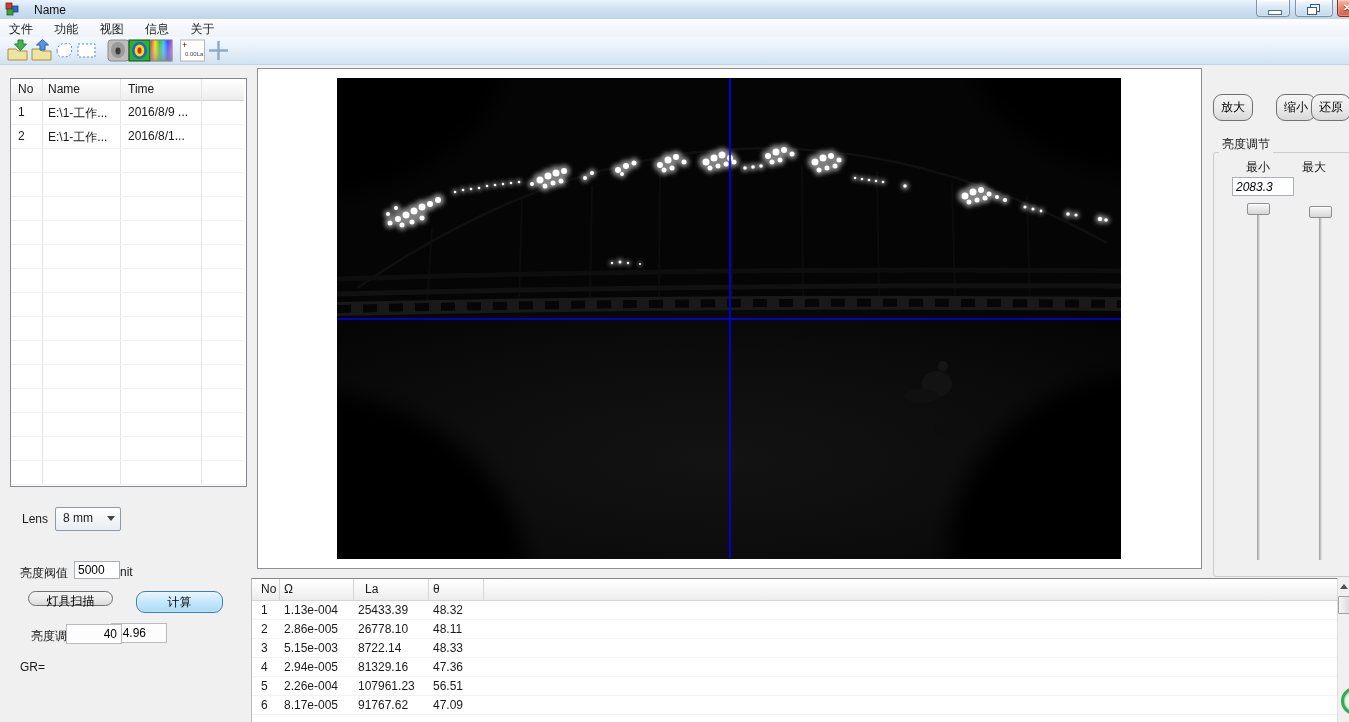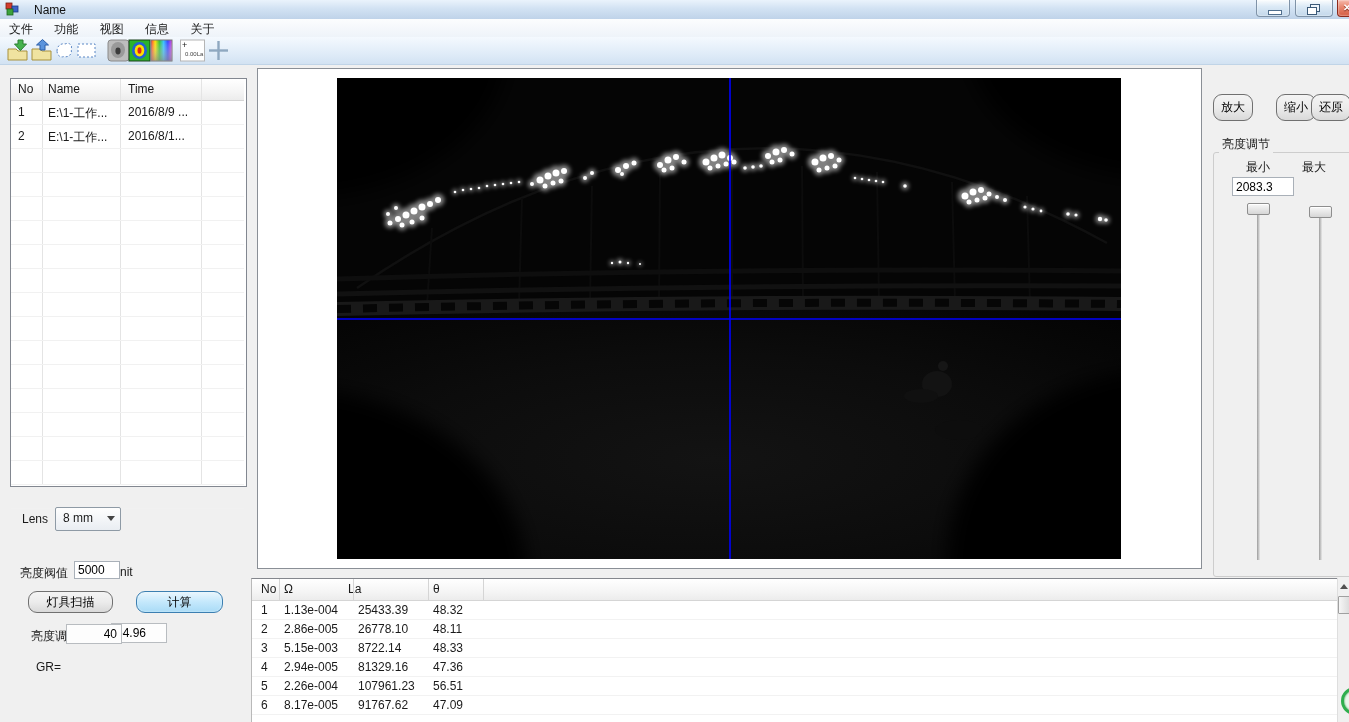--- a/index.html
+++ b/index.html
@@ -70,21 +70,21 @@
   .slider-track{top:212px;width:3px;height:348px;background:linear-gradient(90deg,#9c9c9c,#e8e8e8)}
   .slider-handle{width:21px;height:10px;border:1px solid #8e8e8e;border-radius:2px;
     background:linear-gradient(#f8f8f8,#d6d6d6);box-shadow:inset 0 1px 0 #fff;cursor:pointer}
 
   
   .results-panel{left:251px;top:578px;width:1098px;height:144px;background:#fff;
     border-top:1px solid #84878d;border-left:1px solid #b9b9b9}
   .rt-header{left:0;top:0;width:1086px;height:21px;
     background:linear-gradient(#ffffff,#f5f5f5 60%,#ececec);border-bottom:1px solid #d5d5d5}
   .rt-header span{position:absolute;top:3px}
-  .rt-h-no{left:9px}.rt-h-omega{left:32px}.rt-h-la{left:96px}.rt-h-theta{left:181px}
+  .rt-h-no{left:9px}.rt-h-omega{left:32px}.rt-h-la{left:113px}.rt-h-theta{left:181px}
   .rt-vline{top:0;width:1px;height:21px;background:#d5d5d5}
   .rt-body{left:0;top:22px;width:1086px}
   .rt-row{position:relative;height:18px;border-bottom:1px solid #f2f2f2}
   .rt-row span{position:absolute;top:2px;white-space:nowrap}
   .r-no{left:9px}.r-omega{left:32px}.r-la{left:106px}.r-theta{left:181px}
 
   
   .rt-scroll{left:1337px;top:578px;width:12px;height:144px;background:#f0f0f0;border-left:1px solid #dedede}
   .rt-scroll-up{left:1338px;top:580px;width:11px;height:14px;background:#f0f0f0;text-align:center;cursor:pointer}
   .rt-scroll-up .tri{margin:4px auto 0;width:0;height:0;border-left:4px solid transparent;
@@ -239,27 +239,27 @@
 <span class="abs lbl" style="left:22px;top:512px">Lens</span>
 <div class="abs combo">
   <span class="val">8 mm</span>
   <span class="arrow"></span>
 </div>
 
 <span class="abs lbl" style="left:20px;top:565px">亮度阀值</span>
 <input class="abs tinput" style="left: 74px; top: 561px; width: 38px; height: 14px;" value="5000">
 <span class="abs lbl" style="left:120px;top:565px">nit</span>
 
-<button class="abs btn" style="left:28px;top:591px;width:85px;height:22px">灯具扫描</button>
+<button class="abs btn" style="left:28px;top:591px;width:85px;height:15px">灯具扫描</button>
 <button class="abs btn focused" style="left:136px;top:591px;width:87px;height:22px">计算</button>
 
 <span class="abs lbl" style="left:31px;top:628px">亮度调节</span>
 <input class="abs rbox" style="left: 111px; top: 623px; width: 46px; height: 14px;" value="54.96">
 
-<span class="abs lbl" style="left:36px;top:660px">GR=</span>
+<span class="abs lbl" style="left:20px;top:660px">GR=</span>
 <input class="abs rbox" style="left: 66px; top: 624px; width: 46px; height: 14px; text-align: right;" value="40">
 
 <div class="abs image-panel"></div>
 <div class="abs photo">
   <svg width="784" height="481" viewBox="0 0 784 481">
     <defs>
       <filter id="glow" x="-200%" y="-200%" width="500%" height="500%">
           <feGaussianBlur stdDeviation="2"></feGaussianBlur>
         </filter>
       <filter id="soft">
@@ -500,21 +500,21 @@
 
 <button class="abs btn vbtn" style="left:1213px">放大</button>
 <button class="abs btn vbtn" style="left:1276px">缩小</button>
 <button class="abs btn vbtn" style="left:1311px">还原</button>
 
 <div class="abs groupbox"></div>
 <span class="abs group-title">亮度调节</span>
 <span class="abs sl-lbl" style="left:1246px">最小</span>
 <span class="abs sl-lbl" style="left:1302px">最大</span>
 <input class="sl-input" style="left: 1237px; width: 40px;" value="0">
-<input class="sl-input" style="left: 1232px; width: 54px;" value="2083.3">
+<input class="sl-input" style="left: 1232px; width: 54px; font-style: italic;" value="2083.3">
 <div class="abs slider-track" style="left:1257px"></div>
 <div class="abs slider-handle" style="left:1247px;top:203px"></div>
 <div class="abs slider-track" style="left:1319px"></div>
 <div class="abs slider-handle" style="left:1309px;top:206px"></div>
 
 <div class="abs results-panel">
   <div class="abs rt-header">
     <span class="rt-h-no">No</span>
     <span class="rt-h-omega">Ω</span>
     <span class="rt-h-la">La</span>

